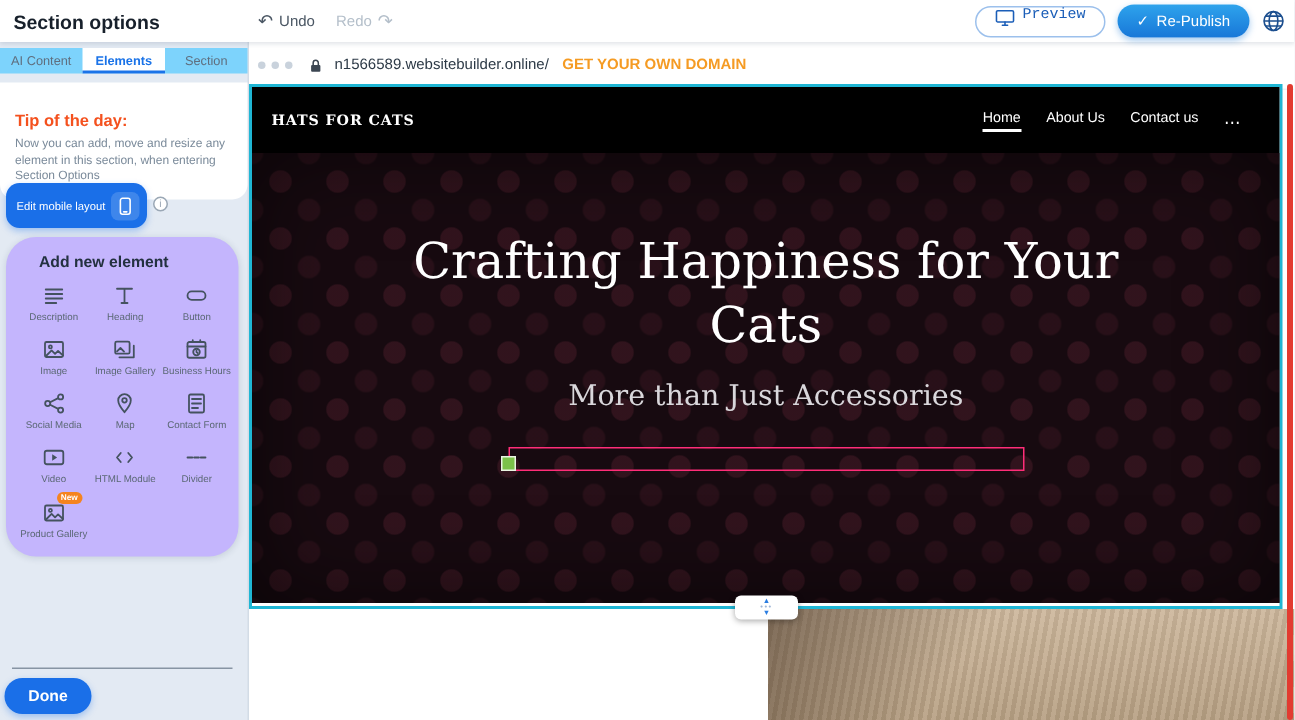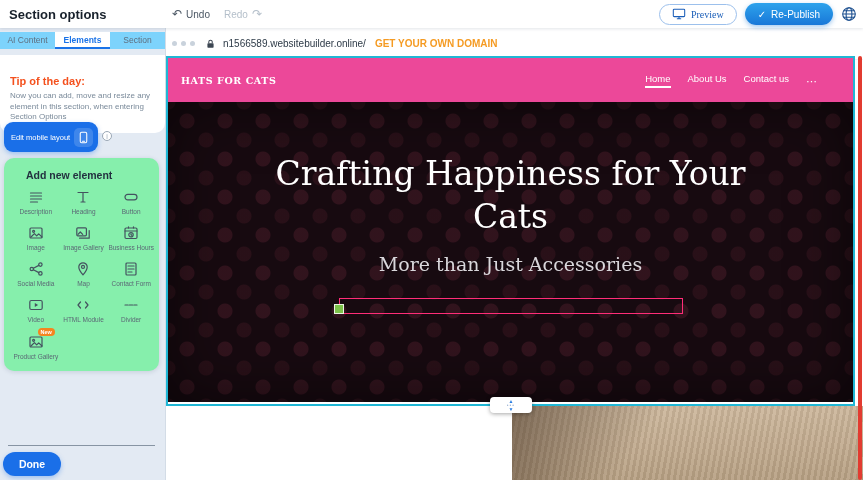--- a/index.html
+++ b/index.html
@@ -9,57 +9,57 @@
 
   
   .topbar{position:absolute;top:0;left:0;right:0;height:28px;background:#fff;box-shadow:0 1px 3px rgba(20,40,70,.12);z-index:20;display:flex;align-items:center}
   .tb-title{font-size:13px;font-weight:bold;color:#17202b;padding-left:9px}
   .tb-center{position:absolute;left:172px;display:flex;align-items:center;gap:14px;font-size:10px}
   .histbtn{display:flex;align-items:center;gap:4px;cursor:pointer}
   .histbtn .aric{font-size:12px;line-height:1}
   .undo{color:#4a5663}
   .redo{color:#b4bfca}
   .tb-right{position:absolute;right:6px;display:flex;align-items:center;gap:8px}
-  .preview-btn{display:flex;align-items:center;gap:5px;background:#fff;border:1px solid #9cc0ec;border-radius:11px;height:21px;padding:0 12px;font-size:10px;color:#1b5eb8;font-family:Liberation Serif, serif;cursor:pointer}
+  .preview-btn{display:flex;align-items:flex-start;gap:5px;background:#fff;border:1px solid #9cc0ec;border-radius:11px;height:21px;padding:0 12px;font-size:10px;color:#1b5eb8;font-family:Liberation Mono, monospace;cursor:pointer}
   .republish-btn{display:flex;align-items:center;gap:5px;background:linear-gradient(180deg,#2ea3ec,#1877d8);border:none;border-radius:12px;height:22px;padding:0 13px;font-size:10px;color:#fff;font-family:inherit;cursor:pointer;box-shadow:0 2px 5px rgba(24,119,216,.4)}
   .republish-btn .chk{font-size:10px}
   .globe{width:16px;height:16px;display:inline-flex;cursor:pointer}
 
   
   .sidebar{position:absolute;top:28px;left:0;width:166px;bottom:0;background:#e3eaf3;border-right:1px solid #d3dce6}
   .tabs{position:absolute;top:4px;left:0;right:0;height:17px;display:flex;background:#7dd3fc}
   .tab{flex:1;display:flex;align-items:center;justify-content:center;font-size:8.5px;color:#5f6e7e;cursor:pointer;border-bottom:2px solid transparent}
   .tab.active{background:#fff;color:#1a73e8;font-weight:bold;border-bottom-color:#1a73e8}
   .tipcard{position:absolute;top:27px;left:0;right:0;background:#fff;padding:20px 10px 10px;border-radius:0 0 10px 10px}
   .tipcard h3{font-size:11px;color:#f4511e;font-weight:bold;margin-bottom:4px}
   .tipcard p{font-size:8px;line-height:1.32;color:#7a8a9a}
   .editmobile{position:absolute;top:94px;left:4px;width:94px;height:30px;background:#1a6fe8;border:none;border-radius:9px;display:flex;align-items:center;justify-content:space-between;padding:0 5px 0 7px;color:#fff;font-size:7.5px;font-family:inherit;cursor:pointer;box-shadow:0 2px 5px rgba(26,111,232,.35)}
   .editmobile .phonebox{width:19px;height:19px;border-radius:5px;background:rgba(255,255,255,.16);display:flex;align-items:center;justify-content:center}
   .infodot{position:absolute;top:103px;left:102px;width:10px;height:10px;border-radius:50%;border:1px solid #9aa7b5;color:#9aa7b5;font-size:7px;display:flex;align-items:center;justify-content:center;cursor:pointer;background:#fff}
-  .addcard{position:absolute;top:130px;left:4px;right:6px;background:#86efac;border-radius:10px;box-shadow:0 1px 5px rgba(20,40,70,.14);padding:9px 4px 10px 8px}
+  .addcard{position:absolute;top:130px;left:4px;right:6px;background:#c4b5fd;border-radius:20px;box-shadow:0 1px 5px rgba(20,40,70,.14);padding:9px 4px 10px 8px}
   .addcard h4{font-size:10.5px;font-weight:bold;color:#233140;margin:2px 0 8px 14px}
   .elgrid{display:grid;grid-template-columns:repeat(3,1fr);row-gap:9px}
   .elitem{display:flex;flex-direction:column;align-items:center;gap:3px;cursor:pointer}
   .elitem .icw{position:relative;width:18px;height:16px;display:flex;align-items:center;justify-content:center}
   .elitem svg{stroke:#44525f;fill:none;stroke-width:1.2;stroke-linecap:round;stroke-linejoin:round}
   .elitem .lbl{font-size:6.5px;color:#5b6875;text-align:center;line-height:1.25;max-width:46px}
   .badge{position:absolute;top:-6px;right:-10px;background:#f5841f;color:#fff;font-size:5.5px;padding:1px 3px;border-radius:6px;font-weight:bold}
   .sep{position:absolute;top:417px;left:8px;right:10px;border-top:1px solid #8794a3}
   .done-btn{position:absolute;top:424px;left:3px;width:58px;height:24px;background:#1a6fe8;color:#fff;border:none;border-radius:12px;font-size:10.5px;font-weight:bold;font-family:inherit;cursor:pointer;box-shadow:0 2px 5px rgba(26,111,232,.35)}
 
   
   .main{position:absolute;top:28px;left:166px;right:0;bottom:0;background:#fff}
   .browserbar{position:absolute;top:0;left:0;right:0;height:32px;background:#fff;border-bottom:1px solid #eef1f5;display:flex;align-items:center;padding-left:6px;gap:4px}
   .wdot{width:5px;height:5px;border-radius:50%;background:#c9d2dc}
   .lock{margin-left:6px;display:inline-flex}
   .url{font-size:10px;color:#2d3a47;margin-left:3px}
   .domainlink{font-size:10px;font-weight:bold;color:#f59b23;margin-left:5px;cursor:pointer}
 
   .sitesection{position:absolute;top:28px;left:0;width:689px;height:350px;border:2px solid #1fb6d4;z-index:3}
-  .siteheader{height:44px;background:#ec4899;display:flex;align-items:center;padding:0 36px 0 13px}
+  .siteheader{height:44px;background:#000000;display:flex;align-items:center;padding:0 26px 0 13px}
   .logo{font-family:"DejaVu Serif",serif;font-weight:bold;font-size:9.5px;letter-spacing:.6px;color:#fff}
   .nav{margin-left:auto;display:flex;align-items:flex-end;gap:17px}
   .nav .navitem{font-size:9.5px;color:#fff;cursor:pointer;padding-bottom:2px;border-bottom:2px solid transparent}
   .nav .navitem.active{border-bottom-color:#fff}
   .nav .more{font-size:11px;color:#fff;cursor:pointer}
 
   .hero{position:relative;height:300px;background-color:#170a10;background-image:radial-gradient(circle,rgba(195,70,100,.15) 0 7px,transparent 8px),radial-gradient(circle,rgba(195,70,100,.10) 0 7px,transparent 8px);background-size:38px 38px;background-position:0 0,19px 19px;box-shadow:inset 0 0 60px rgba(0,0,0,.55);overflow:hidden}
   .hero h1{margin:50px auto 0;max-width:500px;text-align:center;font-family:"DejaVu Serif",serif;font-weight:400;font-size:33px;line-height:43px;color:#fff}
   .hero .sub{margin-top:15px;text-align:center;font-family:"DejaVu Serif",serif;font-size:19px;color:#d9d7db}
   .parabox{position:relative;margin:23px auto 0;width:344px;border:1px solid #ff2d78;padding:7px 6px;text-align:center;font-size:8px;line-height:13px;letter-spacing:-.2px;color:#fff;cursor:text}

